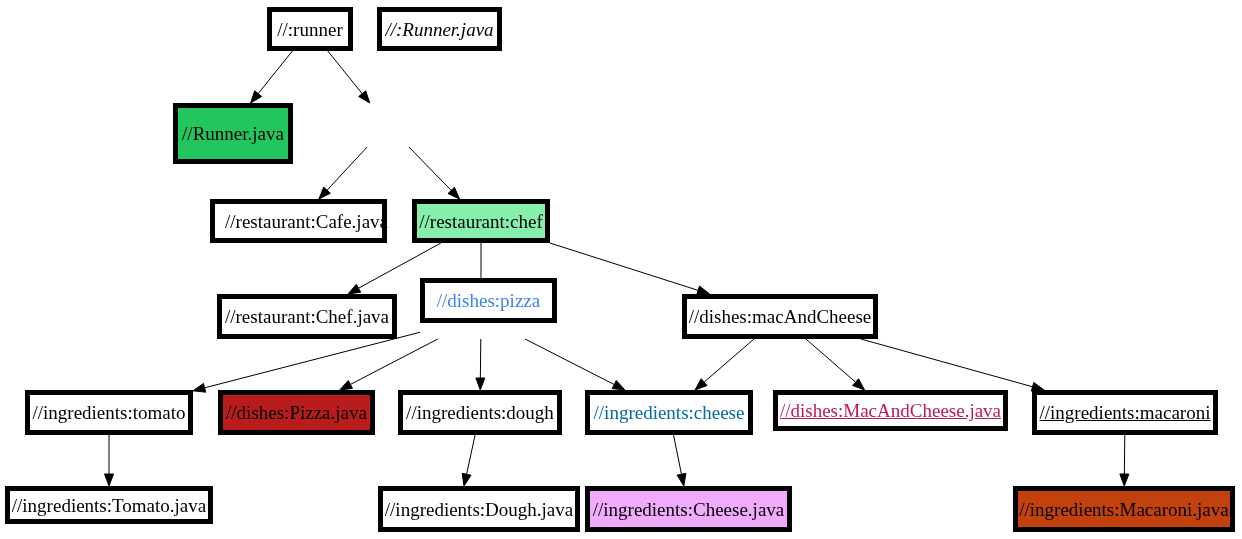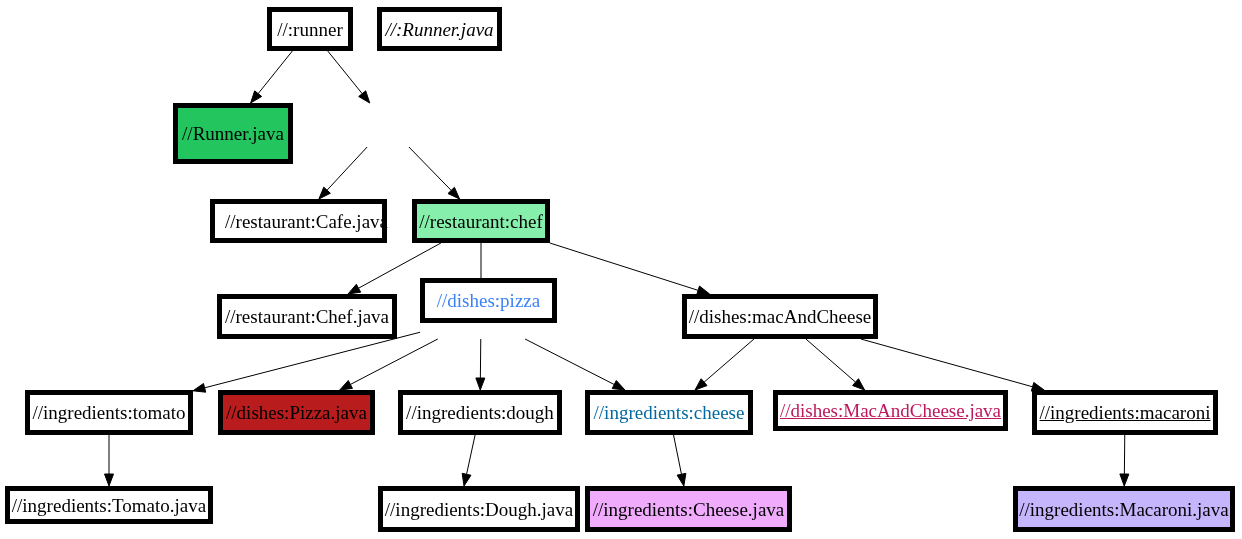--- a/index.html
+++ b/index.html
@@ -120,14 +120,14 @@
     <div class="node" style="left: 25px; top: 390px; width: 168px; height: 45px; border-color: rgb(0, 0, 0); background: rgb(255, 255, 255); color: rgb(0, 0, 0);">//ingredients:tomato</div>
     <div class="node" style="left: 682px; top: 294px; width: 196px; height: 45px; border-color: rgb(0, 0, 0); background: rgb(255, 255, 255); color: rgb(0, 0, 0);">//dishes:macAndCheese</div>
     <div class="node" style="left: 218px; top: 390px; width: 157px; height: 45px; border-color: rgb(0, 0, 0); background: #b91c1c; color: rgb(0, 0, 0);">//dishes:Pizza.java</div>
     <div class="node" style="left: 398px; top: 390px; width: 164px; height: 45px; border-color: rgb(0, 0, 0); background: rgb(255, 255, 255); color: rgb(0, 0, 0);">//ingredients:dough</div>
     <div class="node" style="left: 585px; top: 390px; width: 168px; height: 45px; border-color: rgb(0, 0, 0); background: rgb(255, 255, 255); color: #0369a1;">//ingredients:cheese</div>
     <div class="node" style="left: 773px; top: 390px; width: 235px; height: 41px; border-color: rgb(0, 0, 0); background: rgb(255, 255, 255); color: #be185d; text-decoration: underline;">//dishes:MacAndCheese.java</div>
     <div class="node" style="left: 1032px; top: 390px; width: 186px; height: 45px; border-color: rgb(0, 0, 0); background: rgb(255, 255, 255); color: rgb(0, 0, 0); text-decoration: underline;">//ingredients:macaroni</div>
     <div class="node" style="left: 5px; top: 486px; width: 208px; height: 38px; border-color: rgb(0, 0, 0); background: rgb(255, 255, 255); color: rgb(0, 0, 0);">//ingredients:Tomato.java</div>
     <div class="node" style="left: 358px; top: 486px; width: 202px; height: 46px; border-color: rgb(0, 0, 0); background: rgb(255, 255, 255); color: rgb(0, 0, 0); margin-left: 20px;">//ingredients:Dough.java</div>
     <div class="node" style="left: 585px; top: 486px; width: 207px; height: 46px; border-color: rgb(0, 0, 0); background: #f0abfc; color: rgb(0, 0, 0);">//ingredients:Cheese.java</div>
-    <div class="node" style="left: 1013px; top: 486px; width: 222px; height: 46px; border-color: rgb(0, 0, 0); background: #c4b5fd; color: rgb(0, 0, 0);">//ingredients:Macaroni.java</div>
+    <div class="node" style="left: 1013px; top: 486px; width: 222px; height: 46px; border-color: rgb(0, 0, 0); background: #c2410c; color: rgb(0, 0, 0);">//ingredients:Macaroni.java</div>
   </div>
 
 </body></html>

